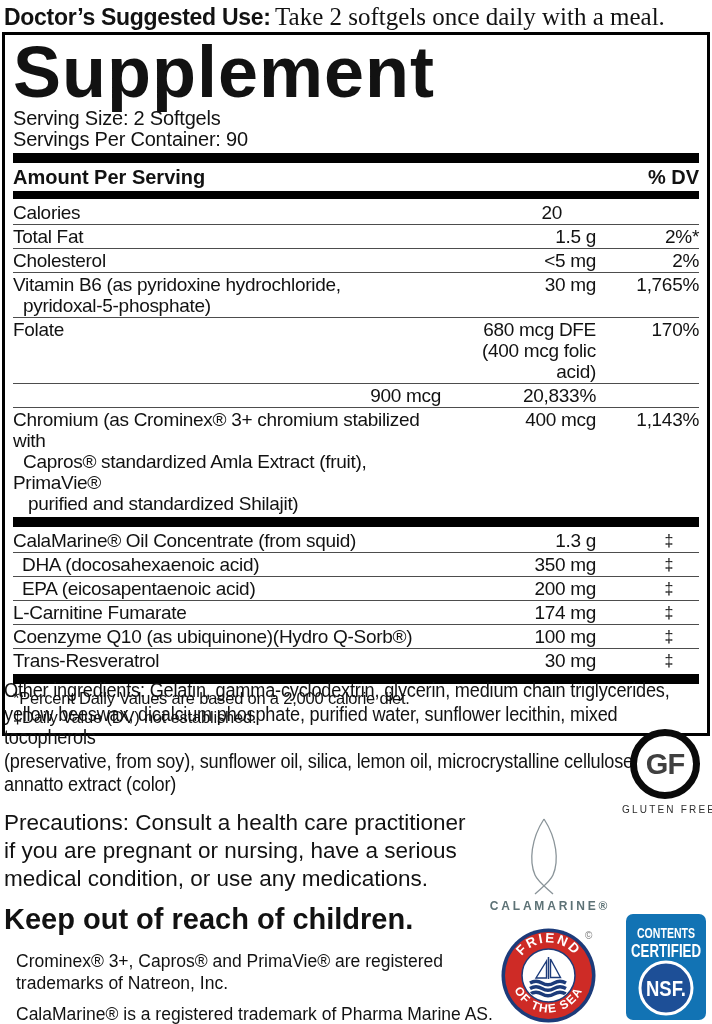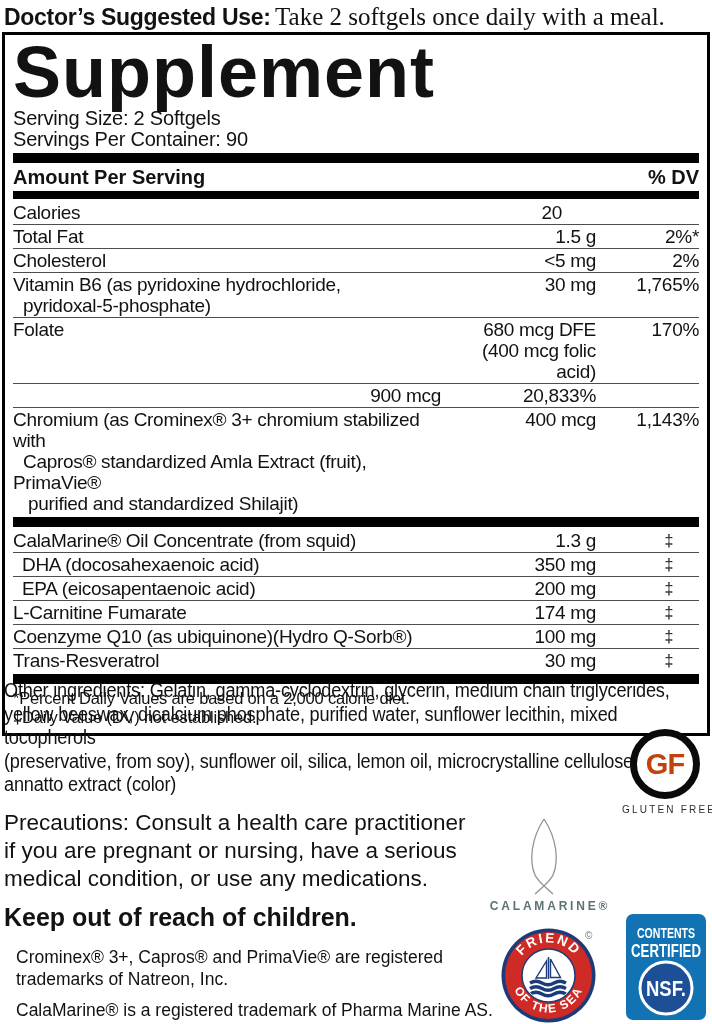--- a/index.html
+++ b/index.html
@@ -32,29 +32,29 @@
   .cell-dv{text-align:right;}
   .cell-dv.dag{padding-right:26px;font-size:16px;}
   .footnotes{font-size:16.5px;line-height:19px;padding-top:3px;letter-spacing:-0.2px;}
   .footnotes p{margin:0;}
 
   
   .bottom{position:absolute;left:4px;top:679px;width:704px;}
   .other-ing{font-size:19.5px;line-height:23.5px;white-space:pre-line;letter-spacing:-0.2px;
              transform:scaleX(0.93);transform-origin:0 0;width:756px;margin:0;}
   .precautions{margin:12px 0 0 0;font-size:22.5px;line-height:28px;white-space:pre-line;width:480px;}
-  .keepout{margin:10px 0 0 0;font-size:25px;font-weight:bold;width:480px;}
+  .keepout{margin:10px 0 0 0;font-size:29px;font-weight:bold;width:480px;}
   .tms{margin-top:14px;width:500px;}
   .tm{margin:0 0 9px 12px;font-size:17.5px;line-height:22px;white-space:pre-line;}
 
   
   .gf{position:absolute;left:622px;top:729px;width:86px;text-align:center;}
   .gf-ring{width:56px;height:56px;border:7px solid #0a0a0a;border-radius:50%;margin:0 auto;
            display:flex;align-items:center;justify-content:center;
-           font-size:29px;font-weight:800;color:#c2410c;letter-spacing:-1px;}
+           font-size:29px;font-weight:800;color:#404040;letter-spacing:-1px;}
   .gf-label{margin-top:5px;font-size:10px;letter-spacing:2.2px;color:#2e2e2e;white-space:nowrap;}
   .fish{position:absolute;left:522px;top:817px;}
   .cala{position:absolute;left:468px;top:899px;width:164px;text-align:center;
         font-size:12px;font-weight:600;letter-spacing:2.8px;color:#5d7276;white-space:nowrap;}
   .fots{position:absolute;left:500px;top:926px;}
   .nsf{position:absolute;left:625px;top:913px;}
   svg text{font-family:"Liberation Sans",sans-serif;}
 </style>
 </head>
 <body>

